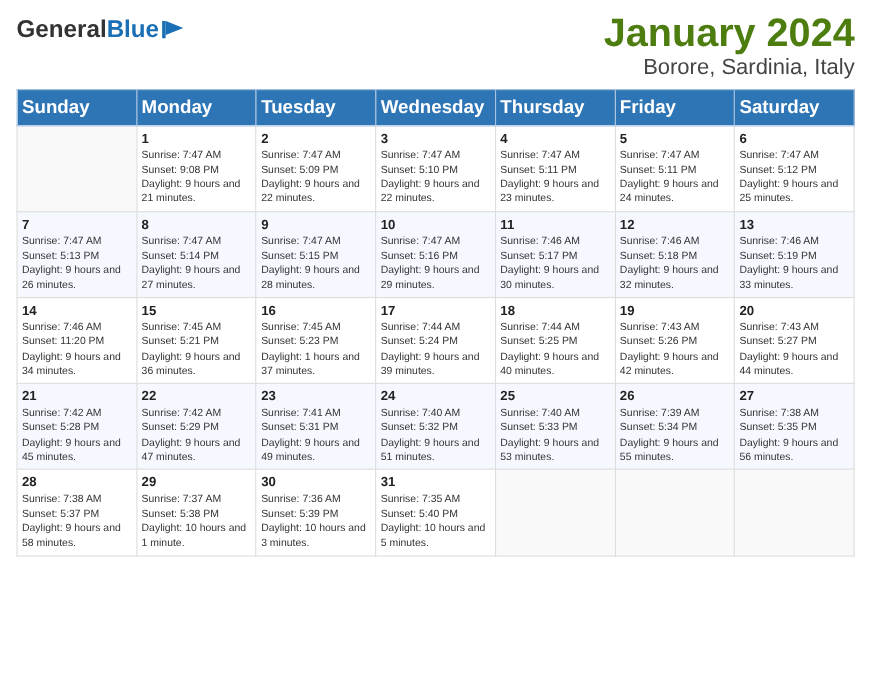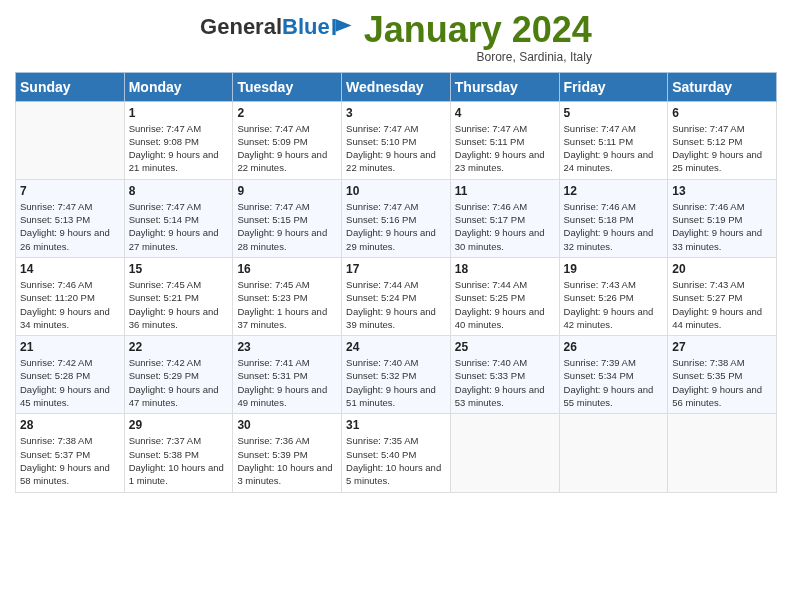--- a/index.html
+++ b/index.html
@@ -9,21 +9,21 @@
       width: 792px;
       height: 612px;
       overflow: hidden;
     }
     .container {
       width: 792px;
       padding: 10px 15px 10px 15px;
     }
     .header-area {
       display: flex;
-      justify-content: center;
+      justify-content: space-between;
       align-items: flex-start;
       margin-bottom: 8px;
       gap: 12px;
     }
     .logo {
       display: flex;
       flex-direction: column;
       align-items: flex-start;
       margin-top: 4px;
     }
@@ -45,32 +45,32 @@
     .title-area {
       text-align: right;
     }
     .month-title {
       font-size: 36px;
       font-weight: bold;
       color: #4d7c0f;
       line-height: 1.1;
     }
     .subtitle {
-      font-size: 12px;
+      font-size: 20px;
       color: #444;
     }
     table {
       width: 100%;
       border-collapse: collapse;
       table-layout: fixed;
     }
     thead tr th {
       background-color: #2e75b6;
       color: #fff;
-      font-size: 14px;
+      font-size: 17px;
       font-weight: bold;
       padding: 6px 4px;
       text-align: left;
       border: 1px solid #aac4e0;
     }
     tbody tr {
       border-bottom: 1px solid #ccc;
     }
     tbody tr td {
       vertical-align: top;

